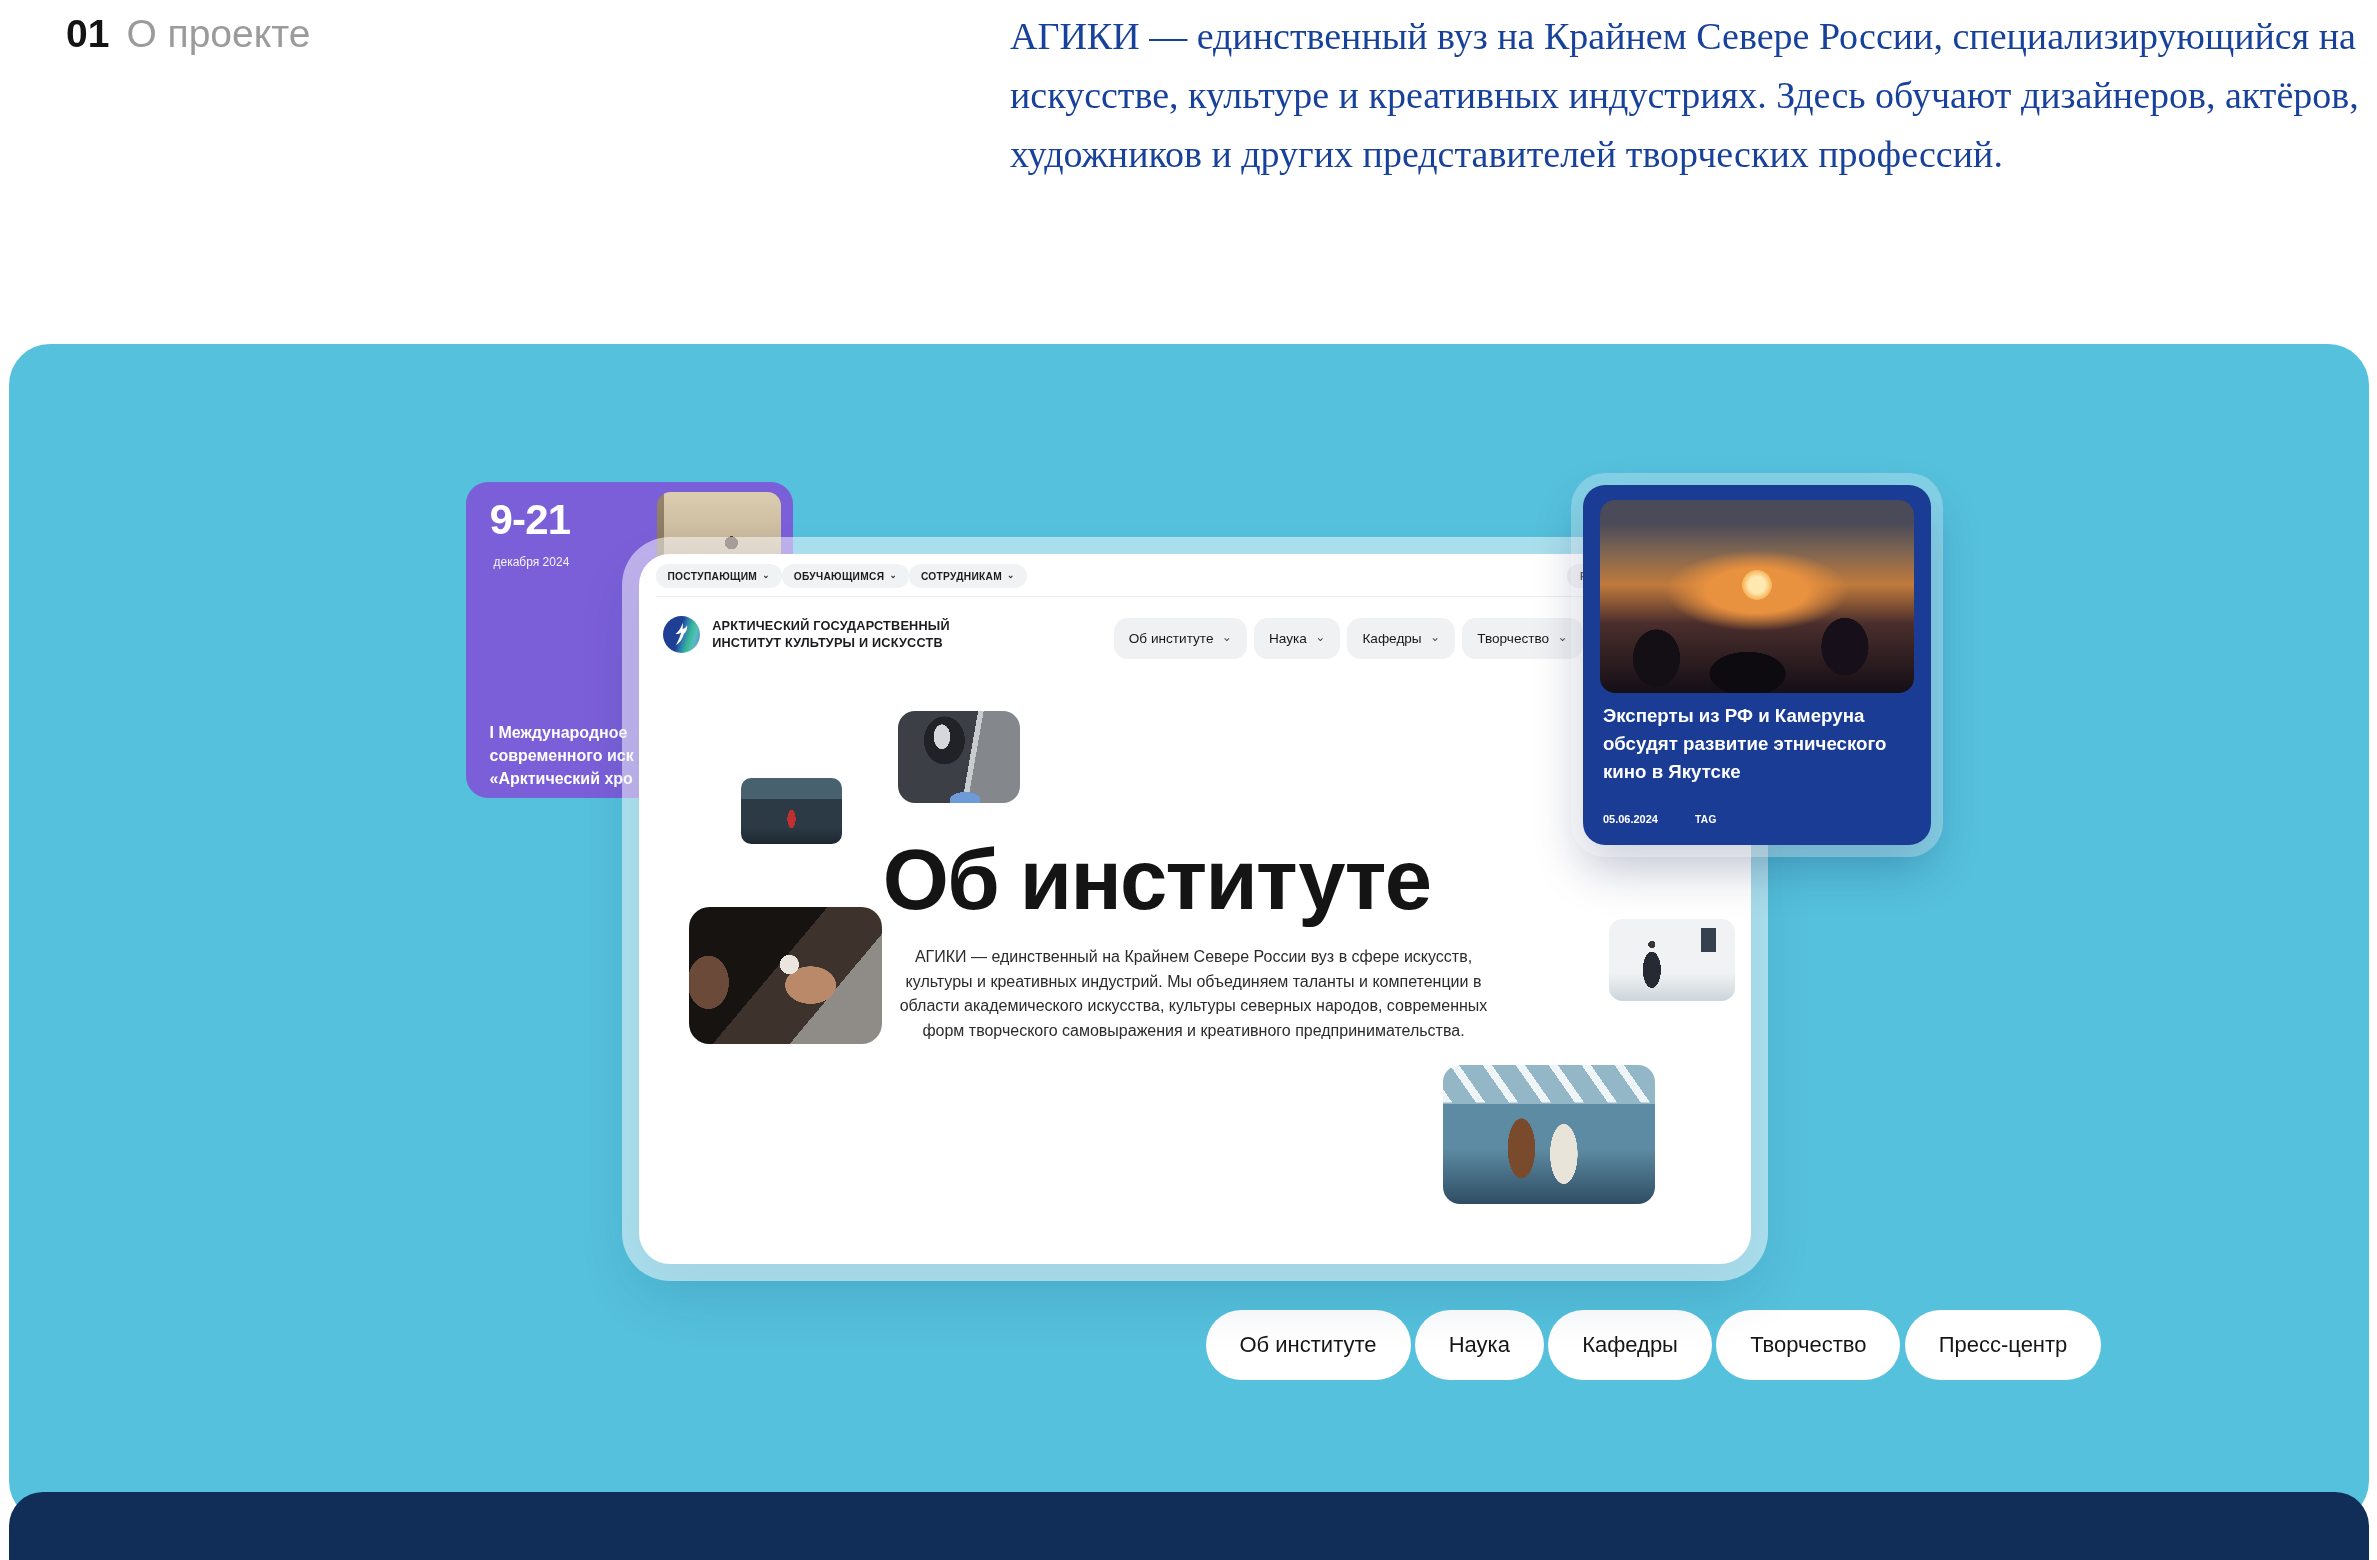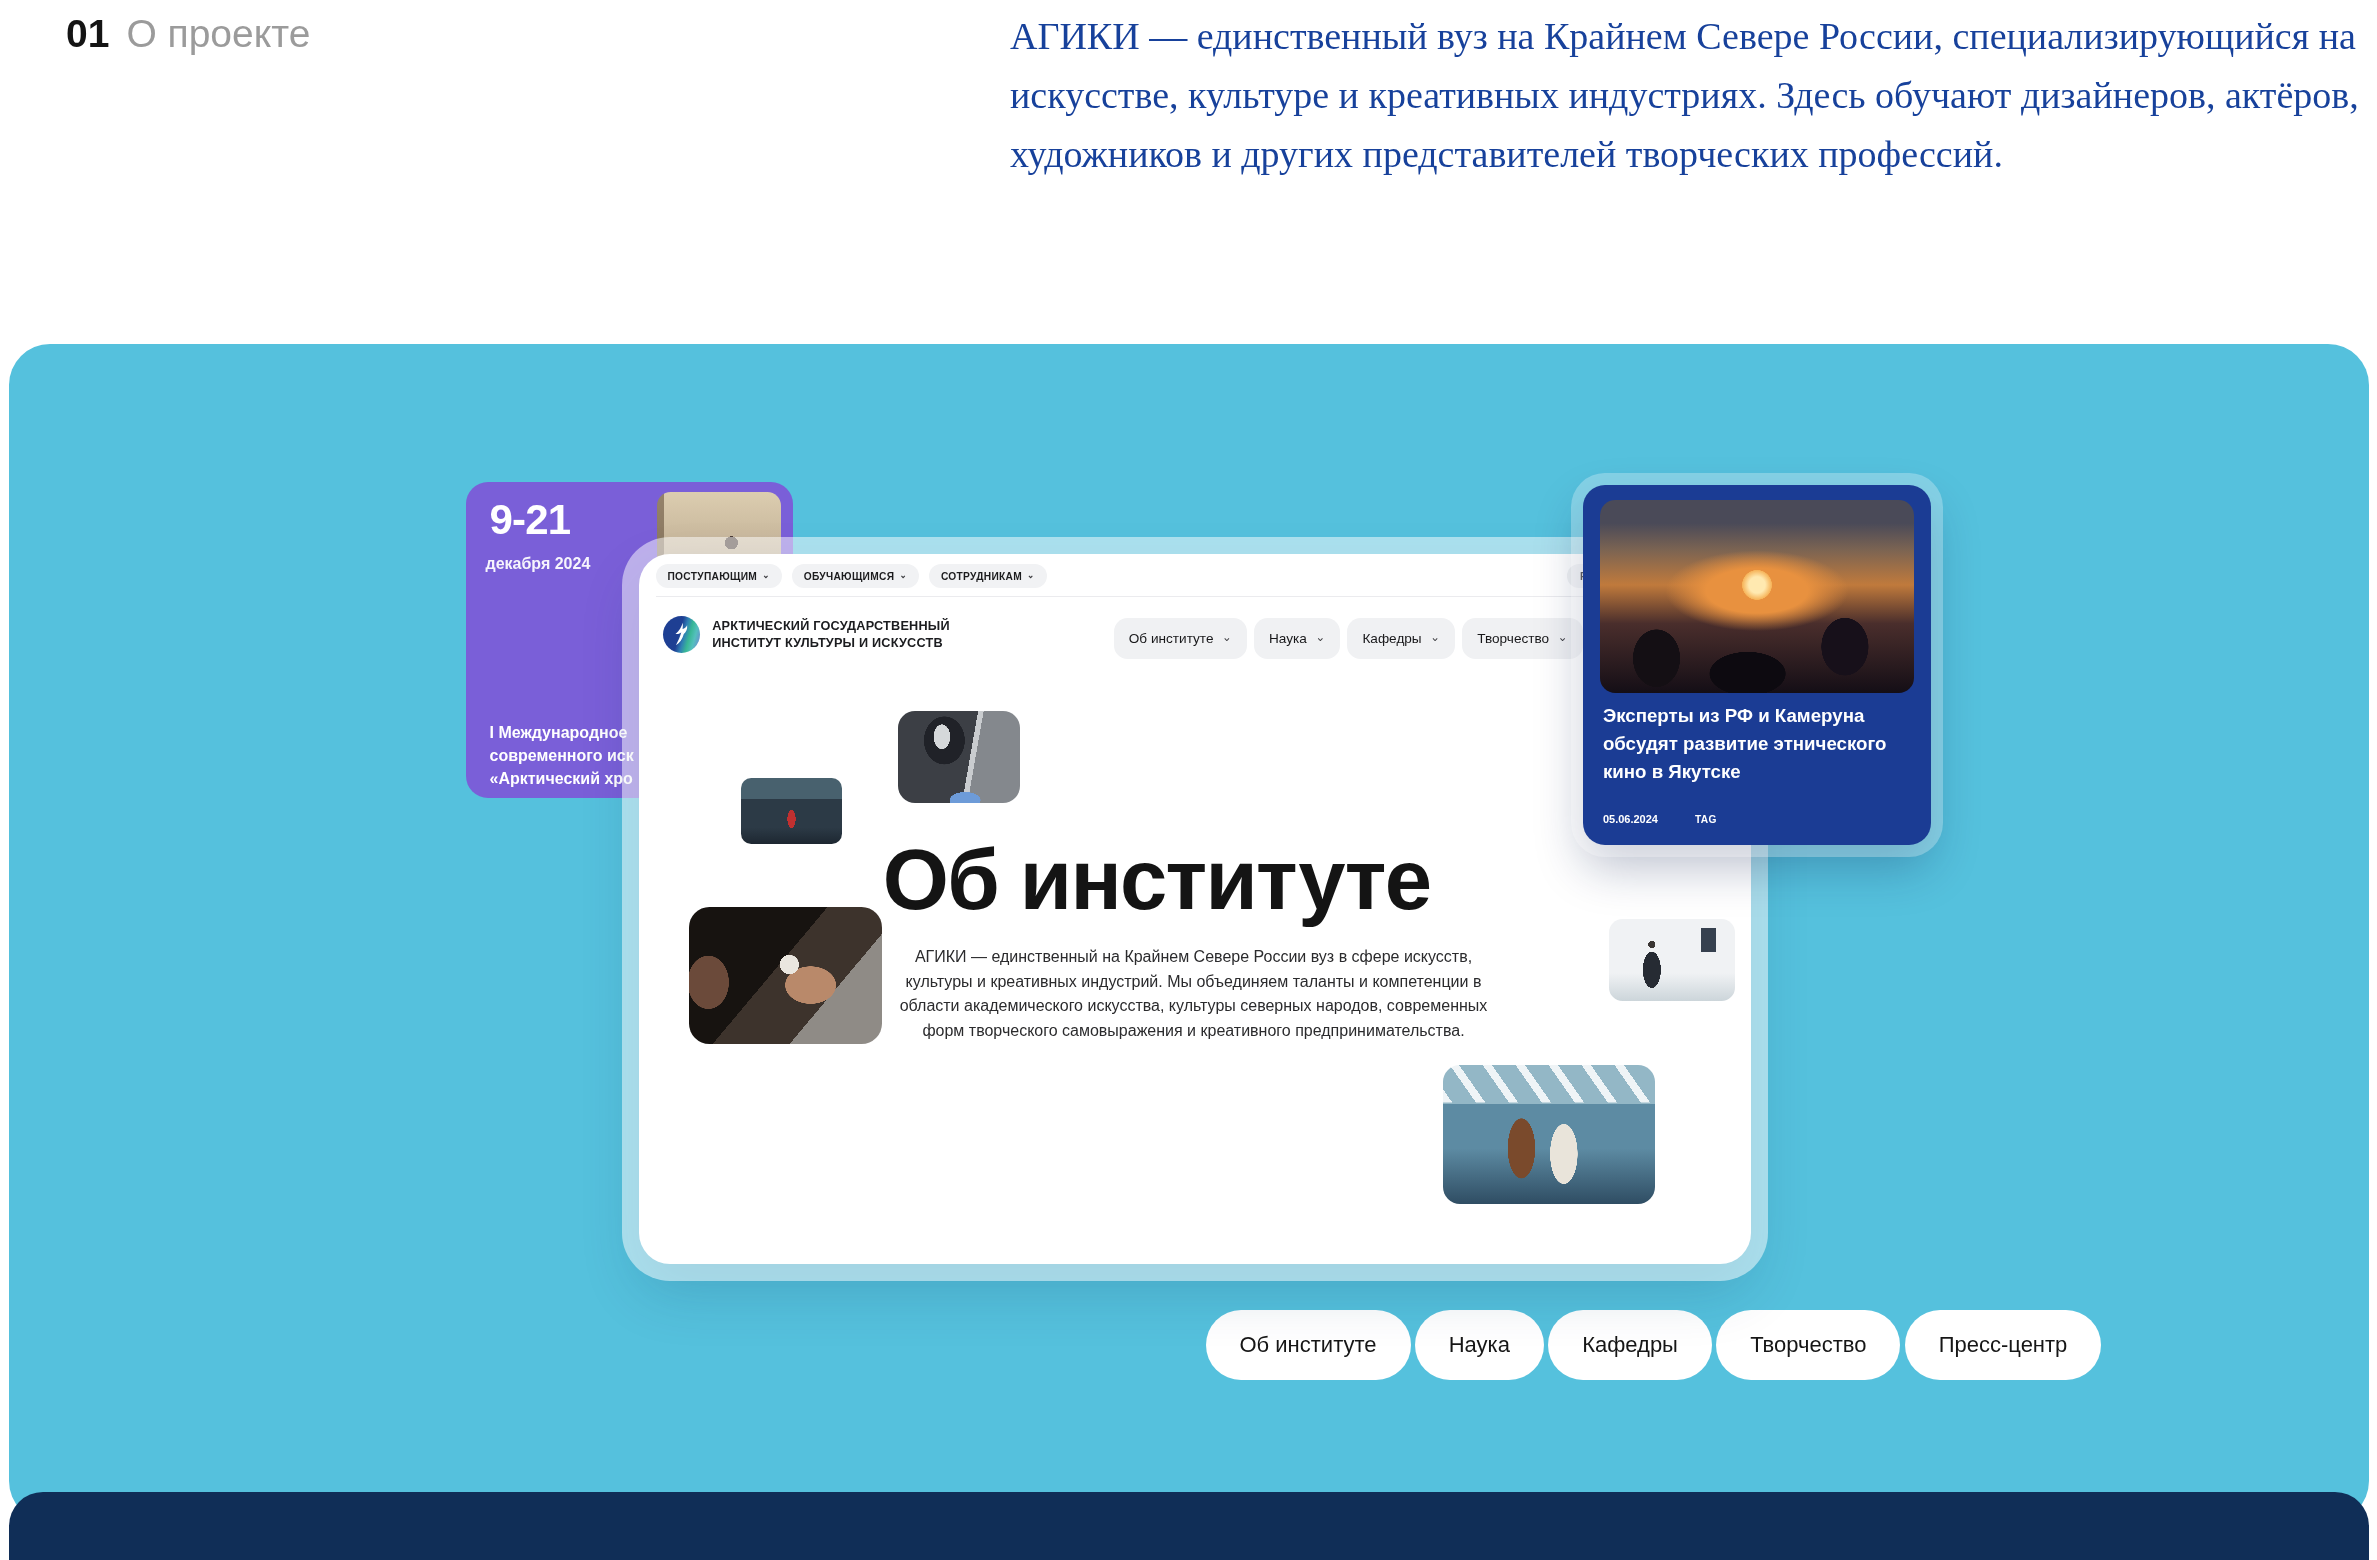--- a/index.html
+++ b/index.html
@@ -13,33 +13,33 @@
   .section-title { color:#9b9b9b; font-weight:400; }
 
   .intro { left:1010px; top:6.8px; width:1359px; font-size:38px; line-height:59px; font-weight:500; color:#17419b;font-family:Liberation Serif, serif; }
 
   
   .canvas { left:8.5px; top:344px; width:2360px; height:1178px; border-radius:41px; background:#55c1dd; }
 
   
   .event-card { left:457px; top:138px; width:327px; height:316px; border-radius:22px; background:#7a5fd8; z-index:2; overflow:hidden; color:#fff;padding-left:40px; }
   .event-range { left:24px; top:13.6px; font-size:42px; font-weight:800; letter-spacing:-0.8px; }
-  .event-caption { left:20px; top:73px; font-size:16px; font-weight:700; color:rgba(255,255,255,.93); }
+  .event-caption { left:28px; top:73px; font-size:12px; font-weight:400; color:rgba(255,255,255,.93); }
   .event-photo { left:191px; top:10.2px; width:124px; height:121px; border-radius:13.6px;
      background:
        radial-gradient(circle 9.3px at 60% 42%, #4a3b35 0 70%, transparent 71%),
        radial-gradient(ellipse 17px 36px at 60% 78%, #3c3240 0 62%, transparent 63%),
        linear-gradient(90deg, rgba(90,70,50,.55) 0 6%, transparent 6%),
        linear-gradient(180deg, #dccdb0 0%, #c4b398 48%, #8f8272 100%); }
   .event-title { left:24px; top:239px; font-size:16px; font-weight:600; line-height:23px; white-space:nowrap; }
 
   
   .mockup { left:630px; top:210px; width:1112px; height:710px; border-radius:31px; background:#ffffff; z-index:3;
             box-shadow:0 0 0 17px rgba(255,255,255,.5), 0 25.5px 59px rgba(15,60,95,.20); overflow:hidden; }
-  .util-row { left:17px; top:10.2px; display:flex; gap:10px; }
+  .util-row { left:17px; top:10.2px; display:flex; gap:0; }
   .util-pill { height:24px; border-radius:12px; background:#f1f2f4; display:flex; align-items:center; gap:5.1px;
                padding:0 12px; font-size:10.2px; font-weight:700; color:#1c1c1e; letter-spacing:0.3px; }
   .lang-pill { left:928px; top:10.2px; height:24px; border-radius:12px; background:#f1f2f4; display:flex; align-items:center; gap:5.1px;
                padding:0 13.6px; font-size:10.2px; font-weight:700; color:#1c1c1e; }
   .chev { font-size:.85em; line-height:1; transform:translateY(-0.8px); color:#3a3a3e; }
   .divider { left:17px; top:42px; width:1078px; height:0.8px; background:#ebebee; }
 
   .brand-row { left:24px; top:62px; display:flex; align-items:center; gap:12.7px; }
   .logo-circle { border-radius:50%; background:linear-gradient(105deg,#1e3f93 0 44%,#2f7fb4 56%,#38b795 68%,#54c0bd 80%,#7577d8 100%);
                  display:flex; align-items:center; justify-content:center; flex:0 0 auto; }

